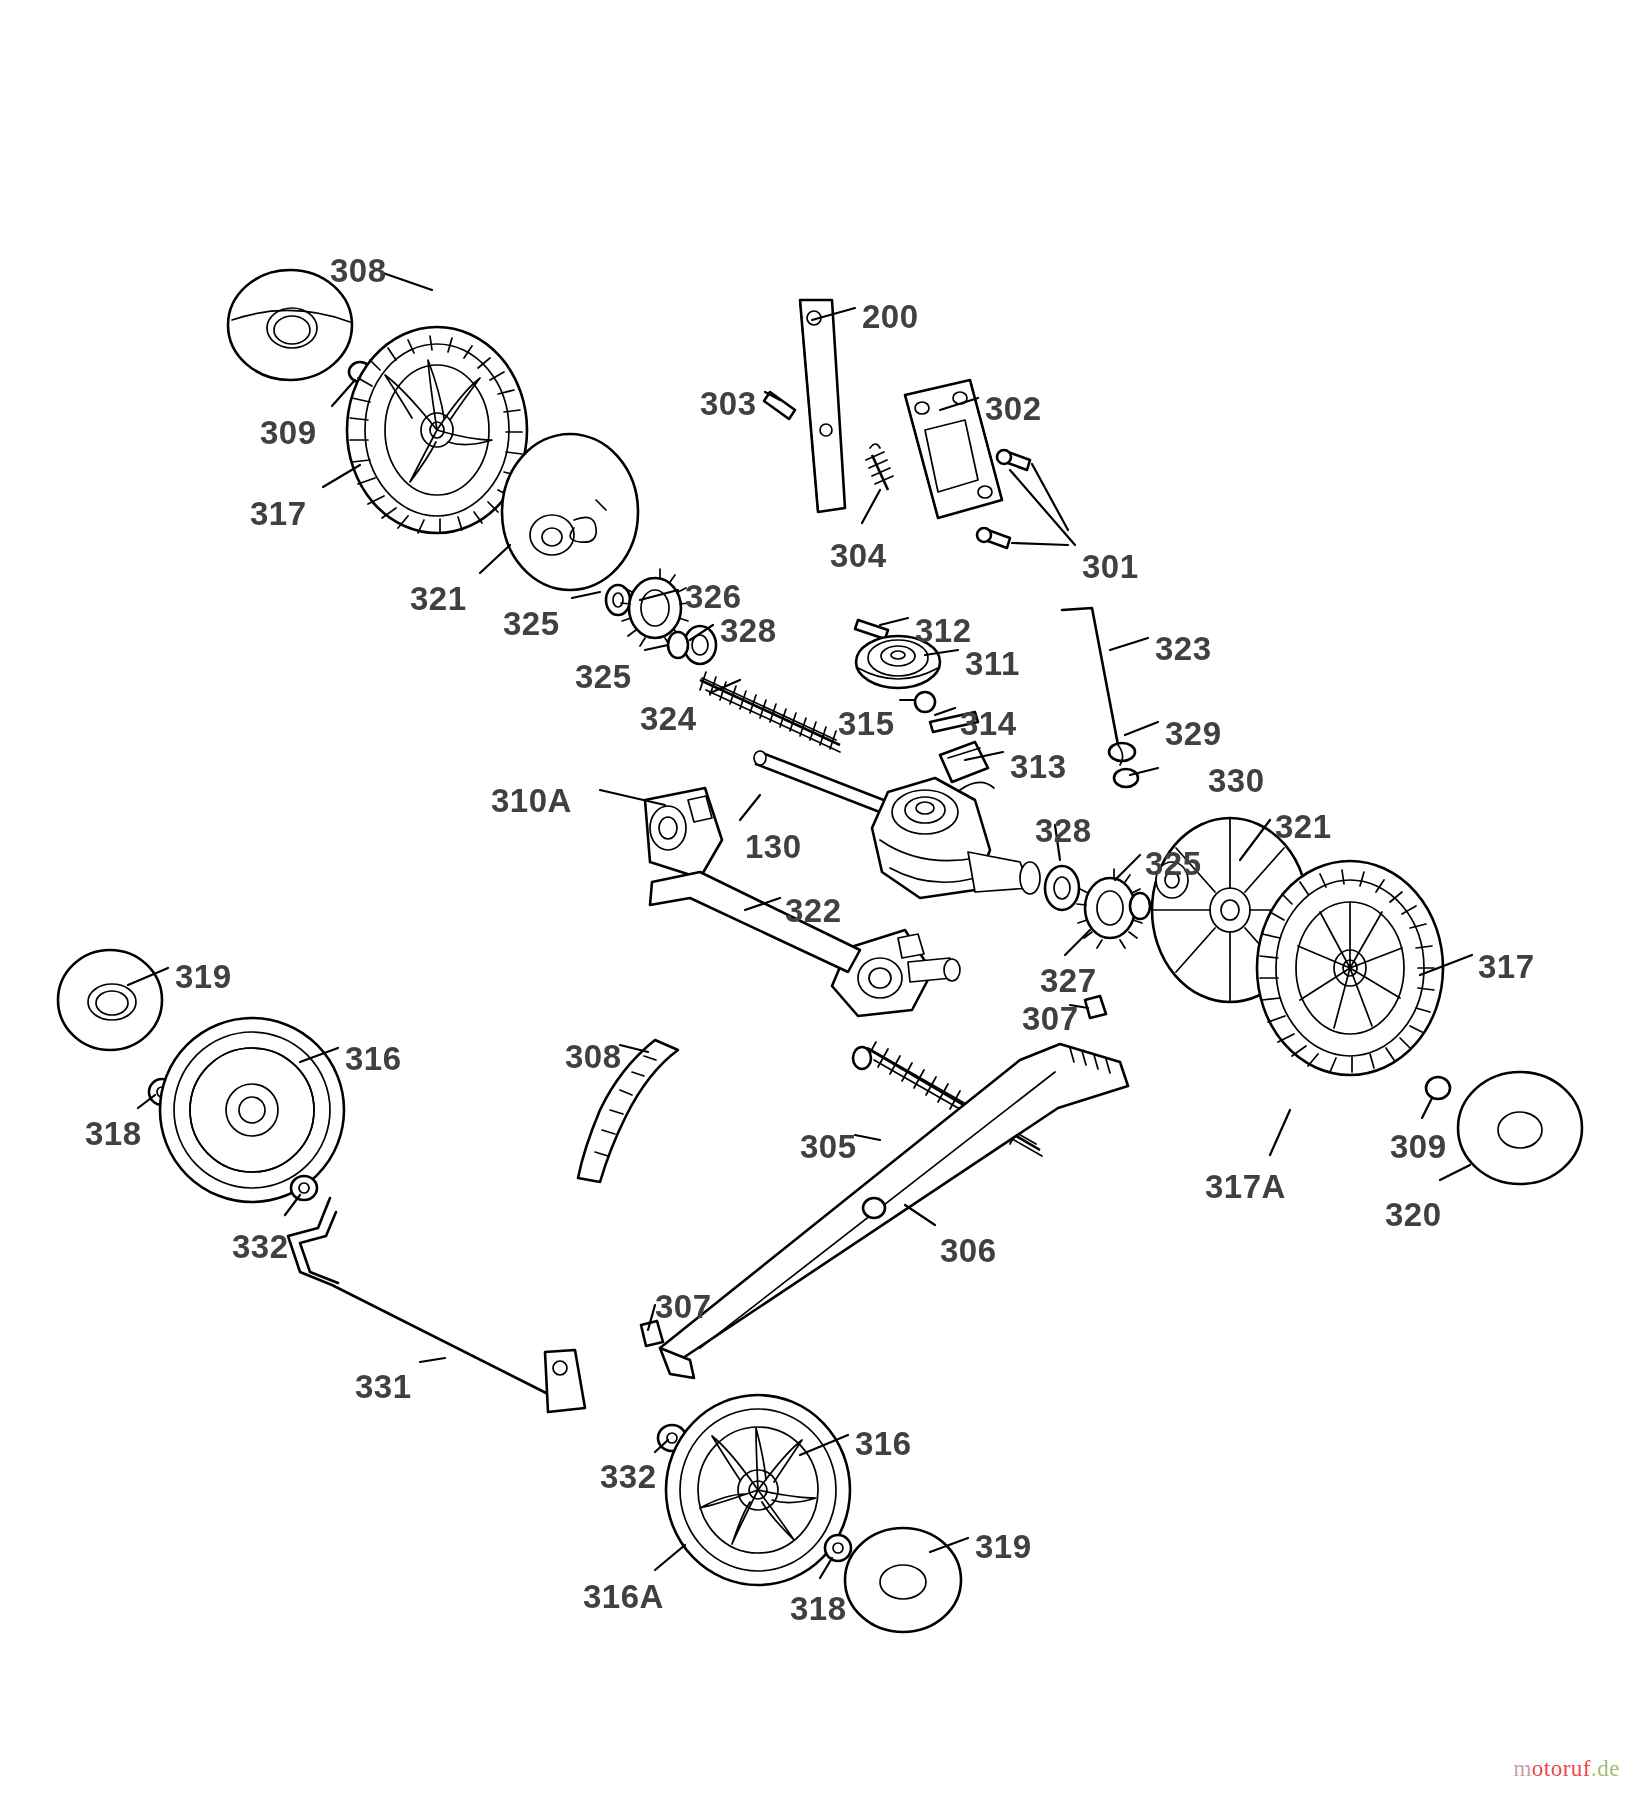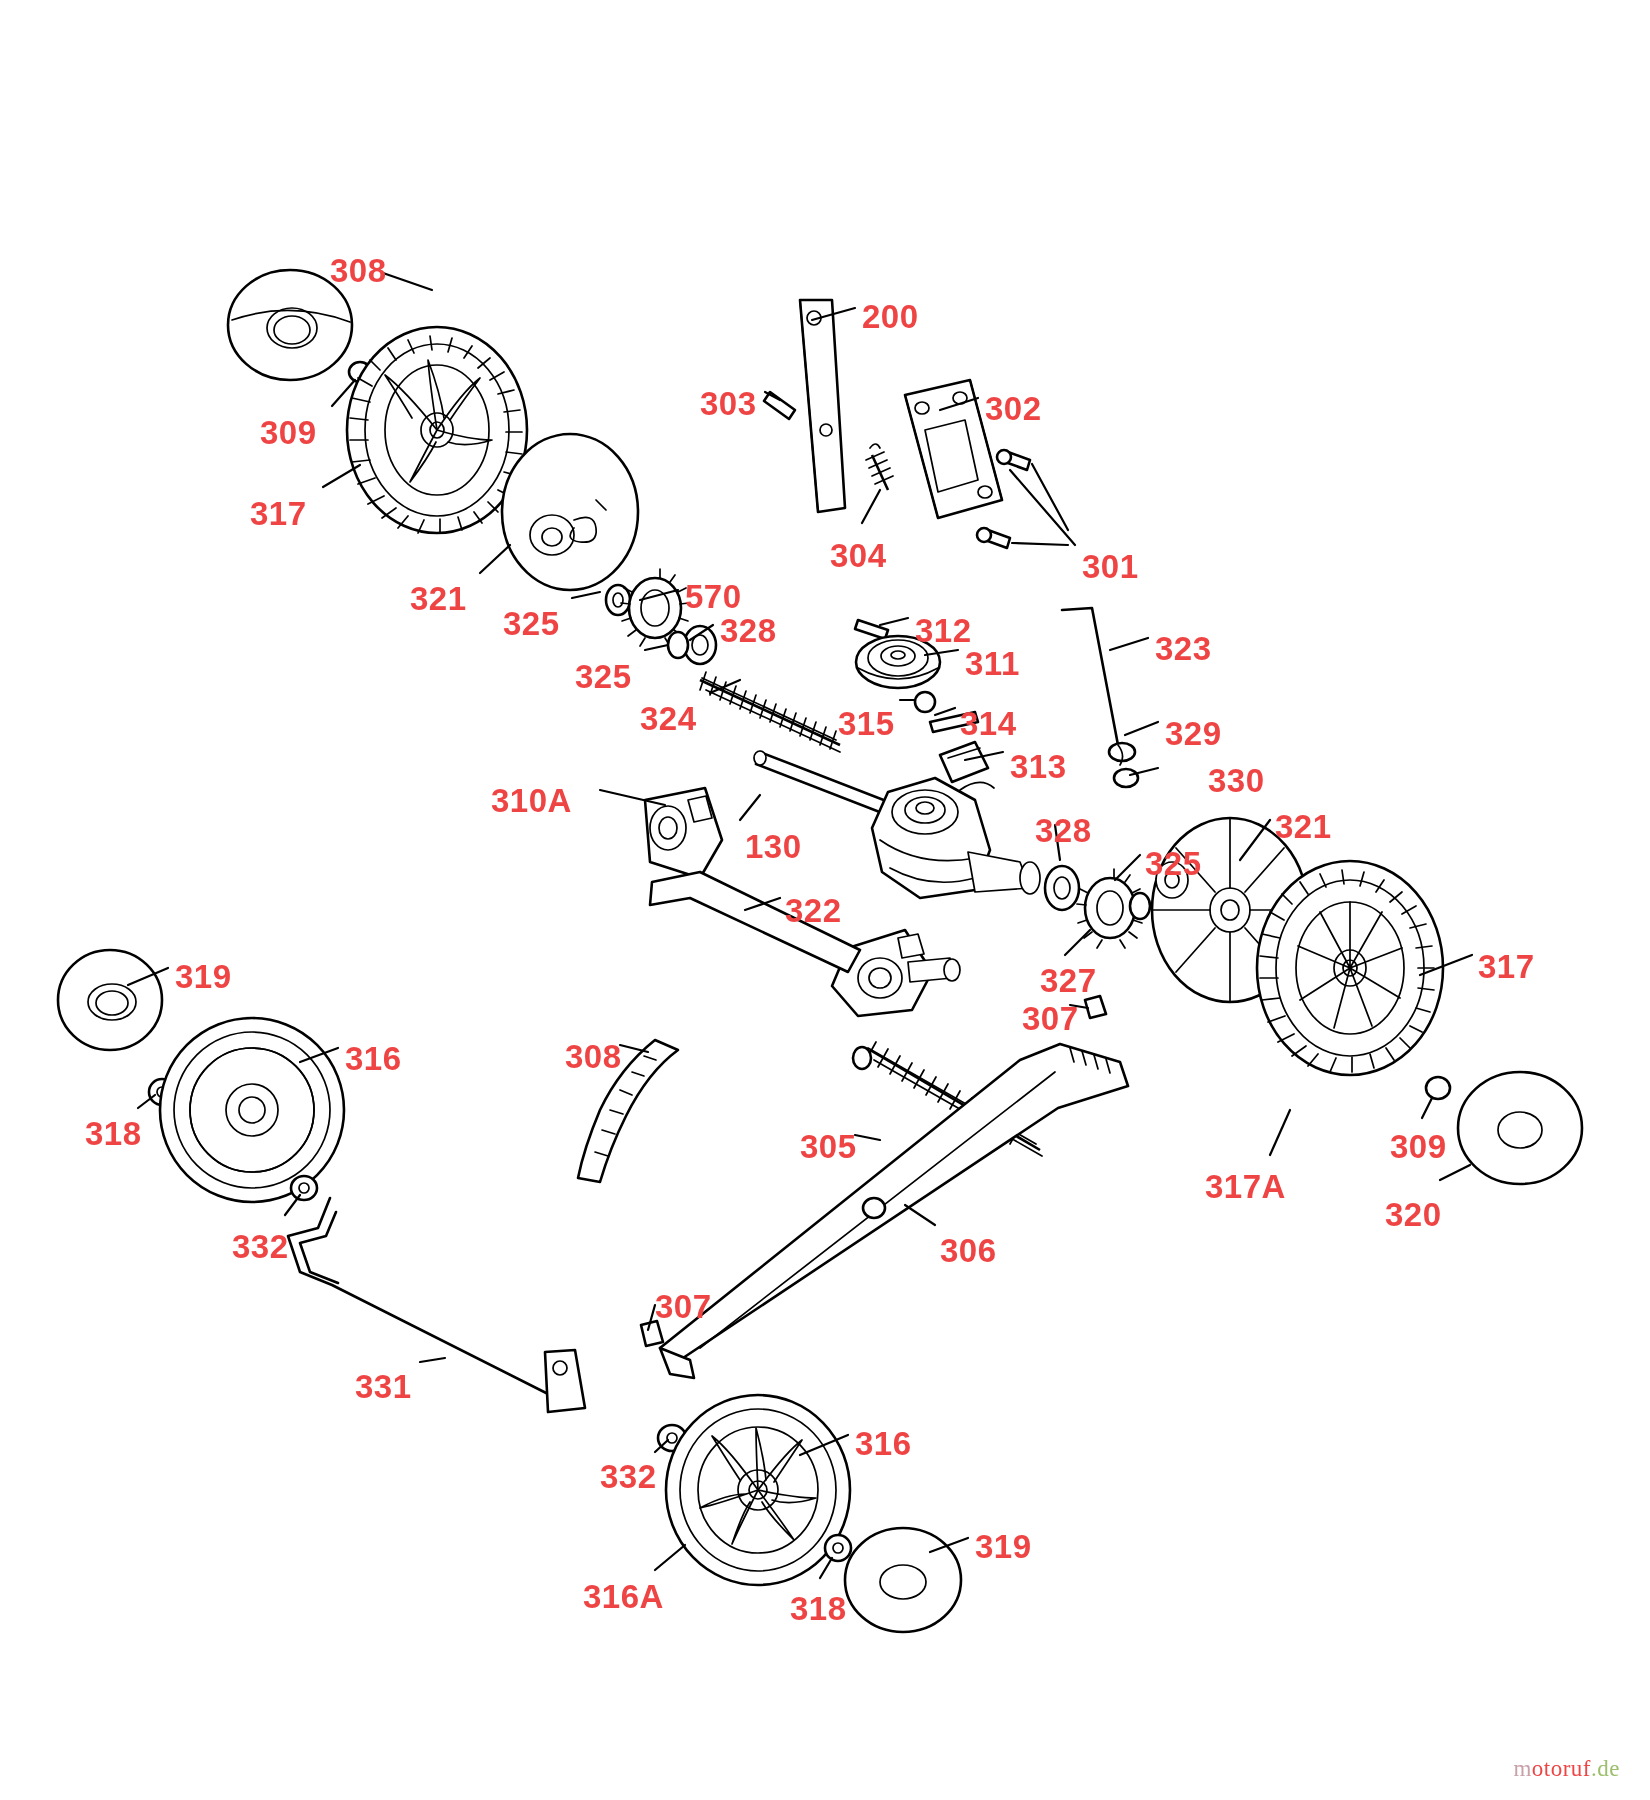--- a/index.html
+++ b/index.html
@@ -22,21 +22,21 @@
     left: 0;
     top: 0;
     width: 1650px;
     height: 1800px;
   }
   .callout {
     position: absolute;
     font-family: "Liberation Sans", sans-serif;
     font-size: 33px;
     font-weight: bold;
-    color: #ef4444;
+    color: #404040;
     white-space: nowrap;
     letter-spacing: 0.5px;
   }
   #drawing-number {
     position: absolute;
     right: 28px;
     bottom: 72px;
     font-family: "Liberation Sans", sans-serif;
     font-size: 52px;
     font-weight: bold;
@@ -433,21 +433,21 @@
         <polyline points="820,1578 832,1558" class="lead"></polyline>
       </g>
   </svg>
 
   <div id="callout-layer">
       <div class="callout" style="left: 330px; top: 252px;">308</div>
       <div class="callout" style="left: 260px; top: 414px;">309</div>
       <div class="callout" style="left: 250px; top: 495px;">317</div>
       <div class="callout" style="left: 410px; top: 580px;">321</div>
       <div class="callout" style="left: 503px; top: 605px;">325</div>
-      <div class="callout" style="left: 685px; top: 578px;">570</div>
+      <div class="callout" style="left: 685px; top: 578px;">326</div>
       <div class="callout" style="left: 575px; top: 658px;">325</div>
       <div class="callout" style="left: 720px; top: 612px;">328</div>
       <div class="callout" style="left: 640px; top: 700px;">324</div>
       <div class="callout" style="left: 862px; top: 298px;">200</div>
       <div class="callout" style="left: 700px; top: 385px;">303</div>
       <div class="callout" style="left: 985px; top: 390px;">302</div>
       <div class="callout" style="left: 830px; top: 537px;">304</div>
       <div class="callout" style="left: 1082px; top: 548px;">301</div>
       <div class="callout" style="left: 915px; top: 612px;">312</div>
       <div class="callout" style="left: 965px; top: 645px;">311</div>

